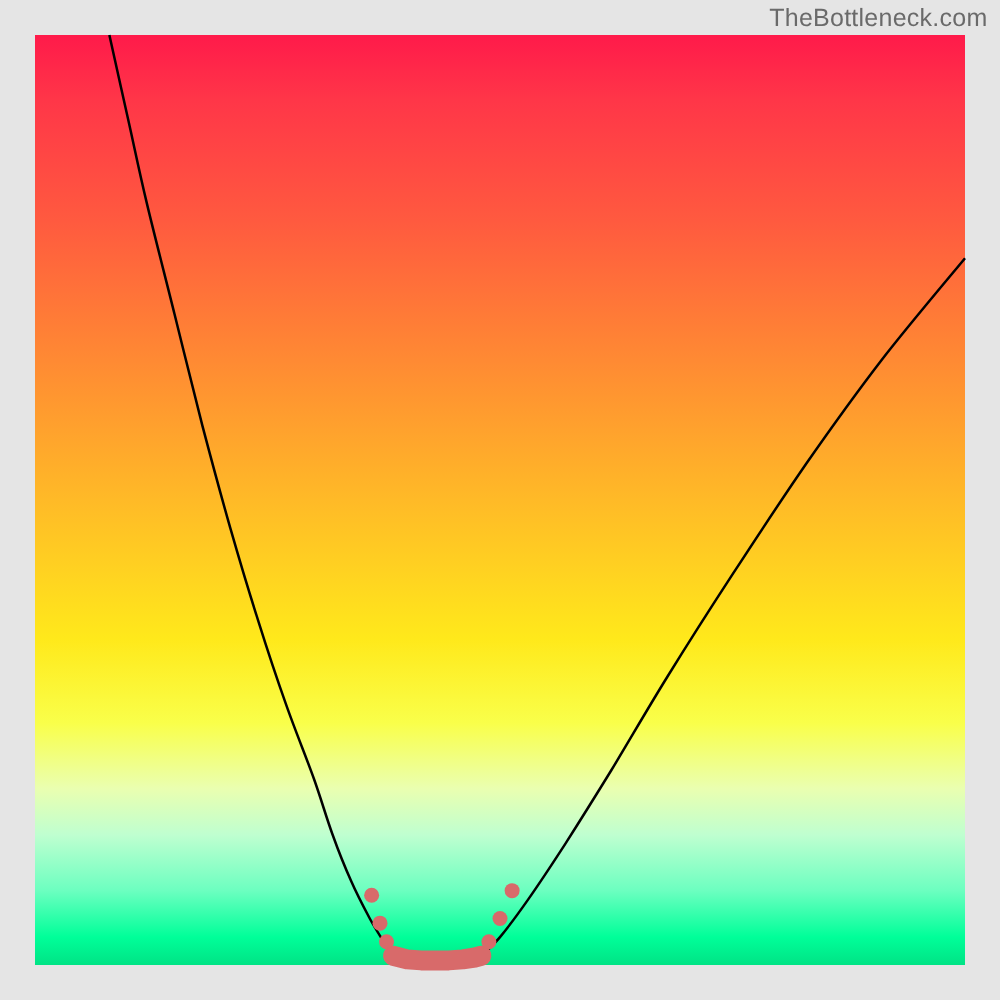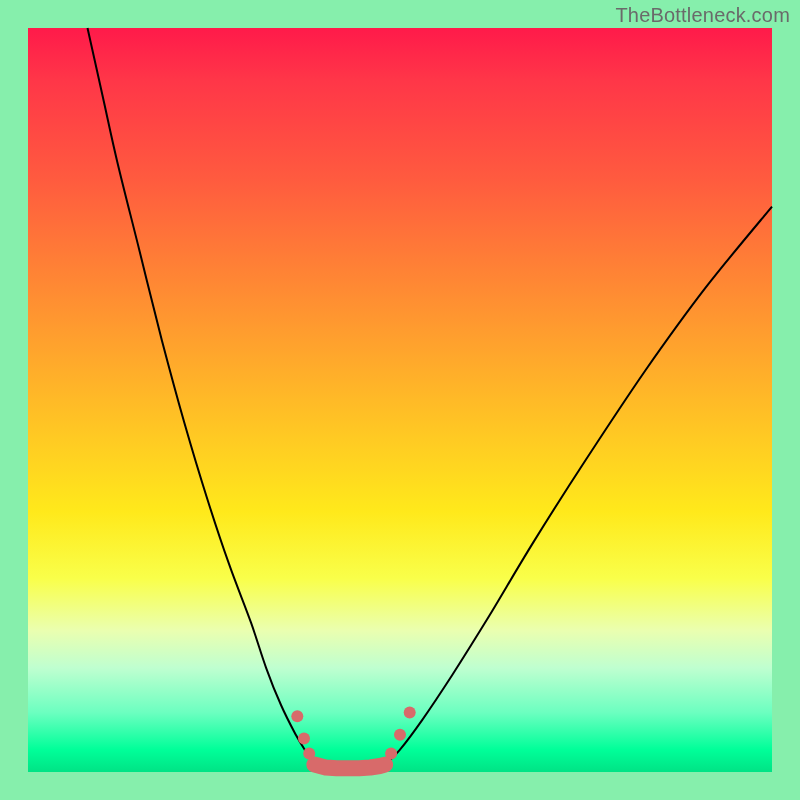--- a/index.html
+++ b/index.html
@@ -8,21 +8,21 @@
     width: 800px;
     height: 800px;
     background: #000;
     font-family: Arial, Helvetica, sans-serif;
     overflow: hidden;
   }
   .frame {
     position: relative;
     width: 800px;
     height: 800px;
-    background: #86efac;
+    background: #e5e5e5;
   }
   .plot-area {
     position: absolute;
     left: 28px;
     top: 28px;
     width: 744px;
     height: 744px;
     
     background: linear-gradient(
       to bottom,

